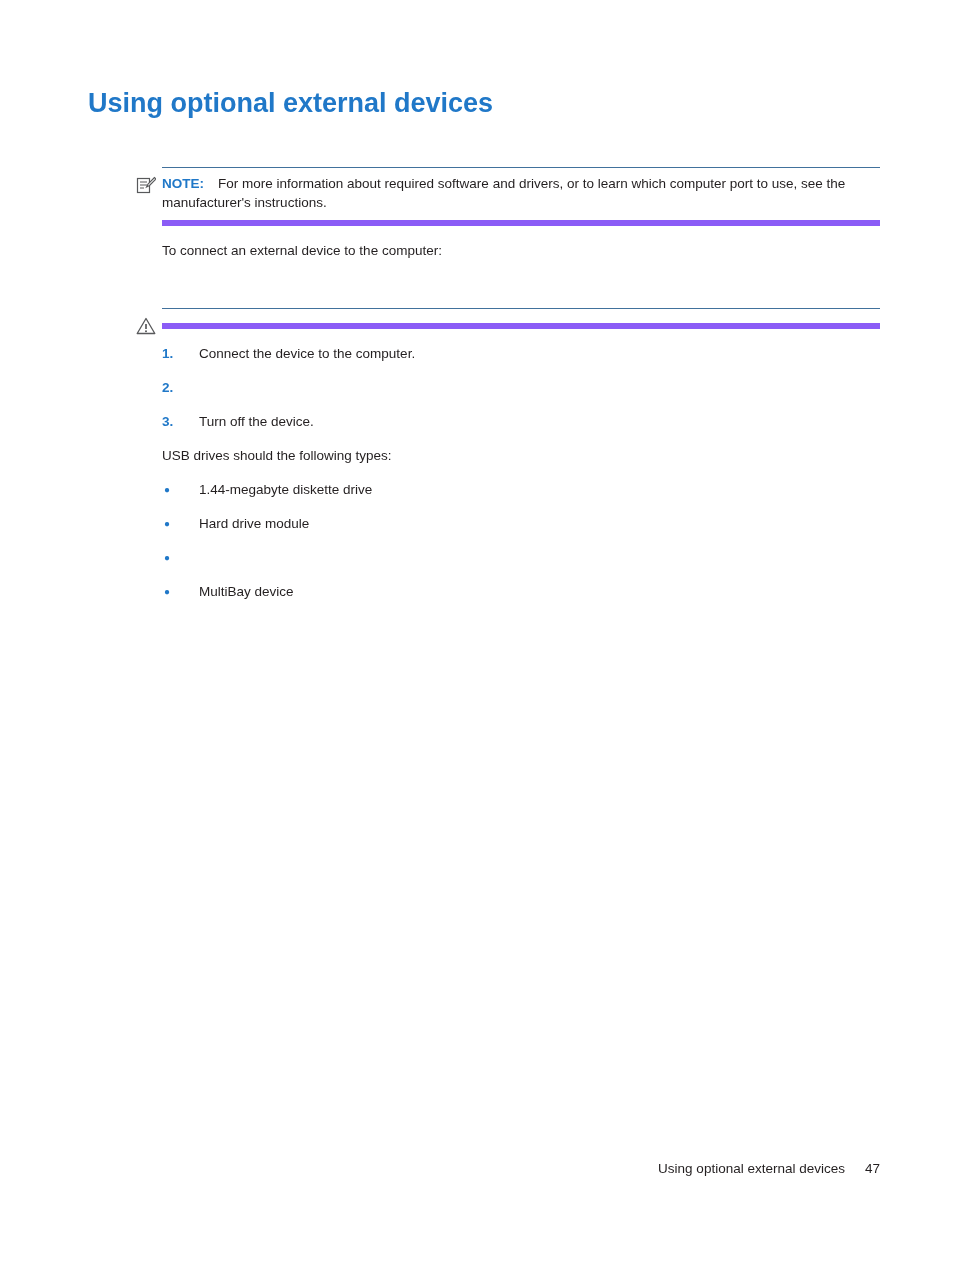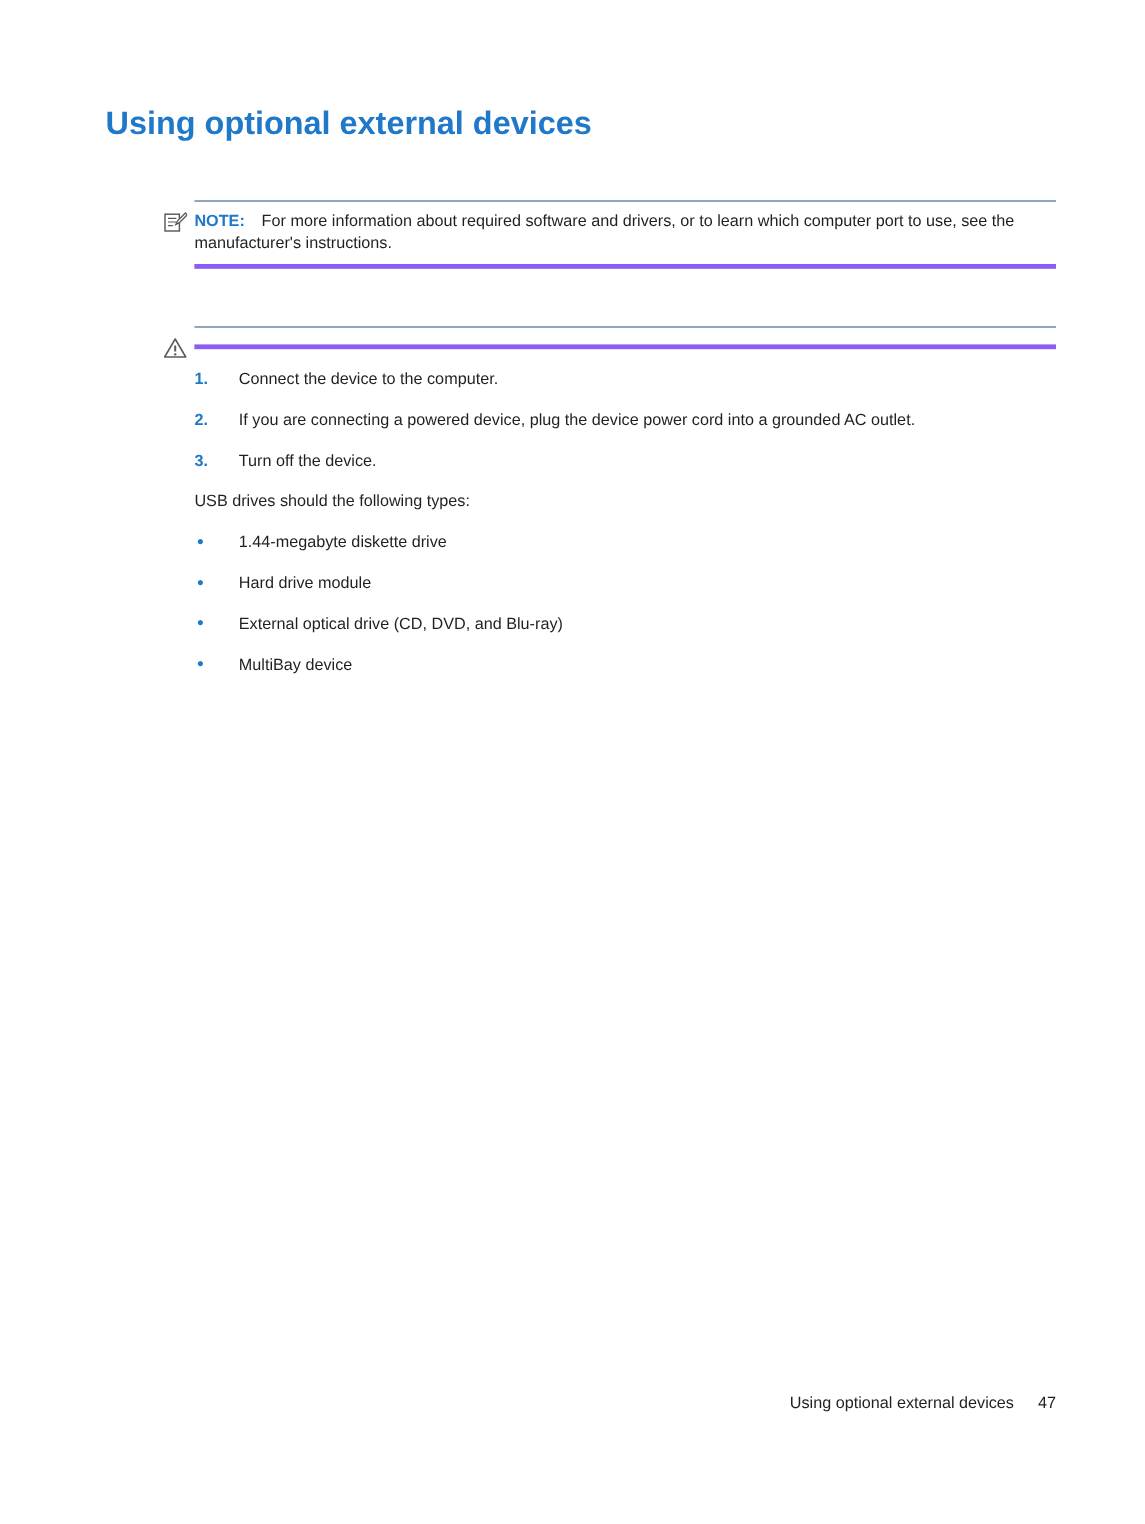--- a/index.html
+++ b/index.html
@@ -30,21 +30,21 @@
     color: #2078c8;
   }
 
   .content { margin-left: 162px; width: 718px; }
 
   p.body-para { margin-bottom: 15px; }
 
   .callout {
     position: relative;
     border-top: 1px solid #41719c;
-    border-bottom: 4px solid #8b5cf6;
+    border-bottom: 6px solid #8b5cf6;
     padding: 6px 0 8px 0;
     margin-bottom: 15px;
     margin-top: 48px;
   }
   .callout .callout-icon {
     position: absolute;
     left: -26px;
     top: 7px;
     width: 20px;
     height: 20px;
@@ -100,39 +100,39 @@
           <rect x="1.5" y="3.5" width="12" height="14" fill="none" stroke="#58595b" stroke-width="1.2"></rect>
           <line x1="4" y1="7" x2="11" y2="7" stroke="#58595b" stroke-width="1"></line>
           <line x1="4" y1="10" x2="11" y2="10" stroke="#58595b" stroke-width="1"></line>
           <line x1="4" y1="13" x2="8" y2="13" stroke="#58595b" stroke-width="1"></line>
           <path d="M18.5 2.5 L12 9 L10.5 12 L13.5 10.5 L20 4 Z" fill="#ffffff" stroke="#58595b" stroke-width="1.1"></path>
         </svg>
       </span>
       <p><span class="callout-label">NOTE:</span><span>For more information about required software and drivers, or to learn which computer port to use, see the manufacturer's instructions.</span></p>
     </div>
 
+    <p class="body-para">To connect an external device to the computer:</p>
 
     <div class="callout">
       <span class="callout-icon">
         <svg width="20" height="20" viewBox="0 0 20 20">
           <path d="M10 2.5 L18.8 17.5 L1.2 17.5 Z" fill="none" stroke="#58595b" stroke-width="1.3" stroke-linejoin="round"></path>
           <line x1="10" y1="8" x2="10" y2="13" stroke="#58595b" stroke-width="1.7"></line>
           <circle cx="10" cy="15.3" r="1" fill="#58595b"></circle>
         </svg>
       </span>
     </div>
 
     <ol class="steps">
       <li>
         <span class="step-num">1.</span>
         <span class="step-text">Connect the device to the computer.</span>
       </li>
       <li>
         <span class="step-num">2.</span>
-        <span class="step-text">If you are connecting a powered device, plug the device power cord into a grounded AC outlet.</span>
       </li>
       <li>
         <span class="step-num">3.</span>
         <span class="step-text">Turn off the device.</span>
       </li>
     </ol>
 
   </div>
 
 
@@ -146,21 +146,20 @@
       <li>
         <span class="bullet-marker">●</span>
         <span>1.44-megabyte diskette drive</span>
       </li>
       <li>
         <span class="bullet-marker">●</span>
         <span>Hard drive module</span>
       </li>
       <li>
         <span class="bullet-marker">●</span>
-        <span>External optical drive (CD, DVD, and Blu-ray)</span>
       </li>
       <li>
         <span class="bullet-marker">●</span>
         <span>MultiBay device</span>
       </li>
     </ul>
 
   </div>
 
   <div class="footer">

